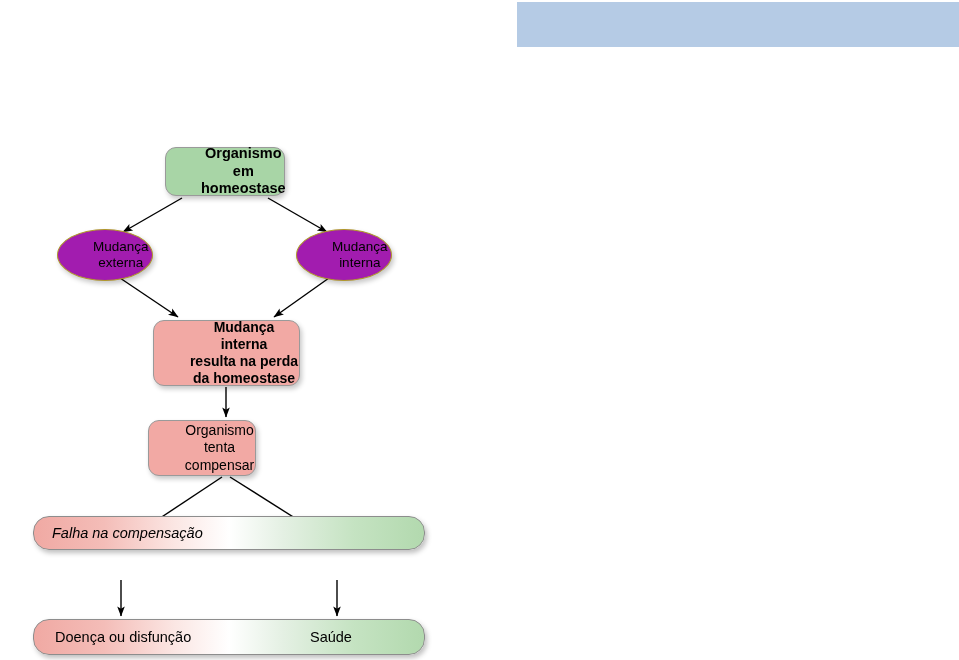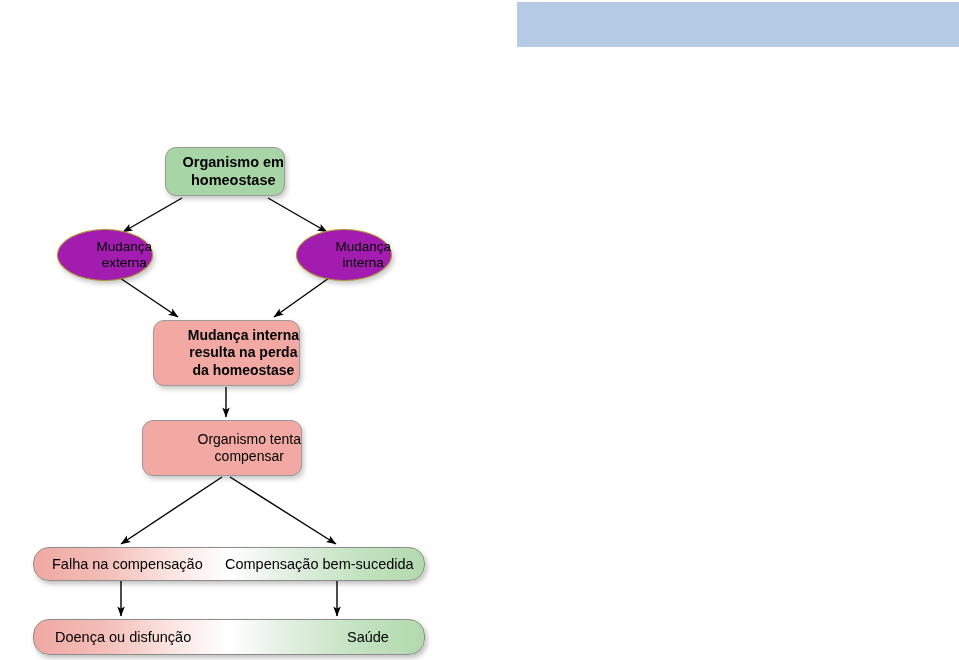--- a/index.html
+++ b/index.html
@@ -21,25 +21,26 @@
     top: 0;
     width: 959px;
     height: 660px;
     pointer-events: none;
   }
   .node {
     position: absolute;
     box-sizing: border-box;
     display: flex;
     align-items: center;
-    justify-content: flex-end;
+    justify-content: flex-start;
     text-align: center;
     color: #000000;
     line-height: 1.22;
     z-index: 3;
+    padding-left: 35px;
   }
   .node-label {
     display: block;
     white-space: pre-line;
   }
 
   
   #selection-band {
     position: absolute;
     left: 517px;
@@ -114,33 +115,33 @@
   }
   #node-mudanca-interna {
     left: 296px; top: 229px; width: 96px; height: 52px;
     font-size: 13.5px; font-weight: normal;
   }
   #node-perda-homeostase {
     left: 153px; top: 320px; width: 147px; height: 66px;
     font-size: 14px; font-weight: bold;
   }
   #node-compensar {
-    left: 142px; top: 420px; width: 160px; height: 56px;
+    left: 148px; top: 420px; width: 108px; height: 56px;
     font-size: 14px; font-weight: normal;
   }
   #bar-compensacao {
-    left: 33px; top: 547px; width: 390px; height: 32px;
+    left: 33px; top: 516px; width: 390px; height: 32px; font-style: italic;
   }
   #bar-resultado {
     left: 33px; top: 619px; width: 390px; height: 34px;
   }
   #text-falha       { left: 18px;  font-size: 14.5px; }
   #text-bem-sucedida{ left: 191px; font-size: 14.5px; }
   #text-doenca      { left: 9px;   font-size: 14.5px; margin-left: 12px; }
-  #text-saude       { left: 276px; font-size: 14.5px; margin-left: 37px; }
+  #text-saude       { left: 276px; font-size: 14.5px; }
 </style>
 </head>
 <body>
 
 <div id="canvas">
 
   <div id="selection-band"></div>
 
   <svg id="edges" viewBox="0 0 959 660" xmlns="http://www.w3.org/2000/svg">
     <defs>
@@ -190,21 +191,20 @@
   </div>
 
   <div class="node box box-pink" id="node-compensar">
     <span class="node-label">Organismo tenta
 compensar</span>
   </div>
 
   <div class="bar bar-gradient" id="bar-compensacao">
     <div class="bar-inner">
       <span class="bar-text" id="text-falha">Falha na compensação</span>
-      <span class="bar-text" id="text-bem-sucedida">Compensação bem-sucedida</span>
     </div>
   </div>
 
   <div class="bar bar-gradient" id="bar-resultado">
     <div class="bar-inner">
       <span class="bar-text" id="text-doenca">Doença ou disfunção</span>
       <span class="bar-text" id="text-saude">Saúde</span>
     </div>
   </div>
 

